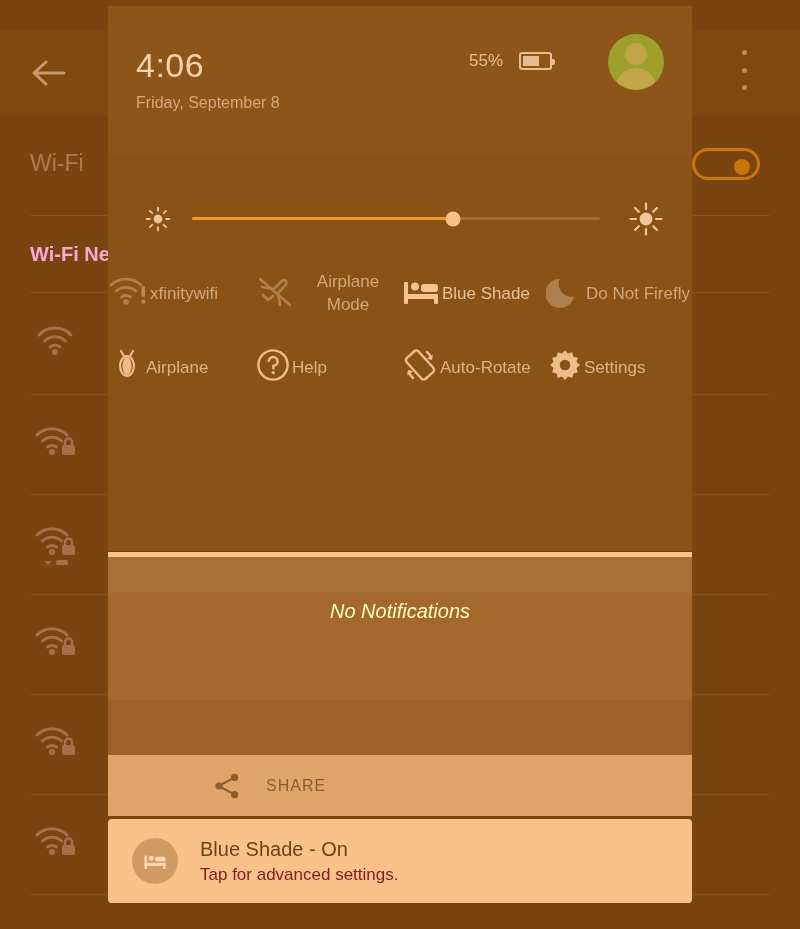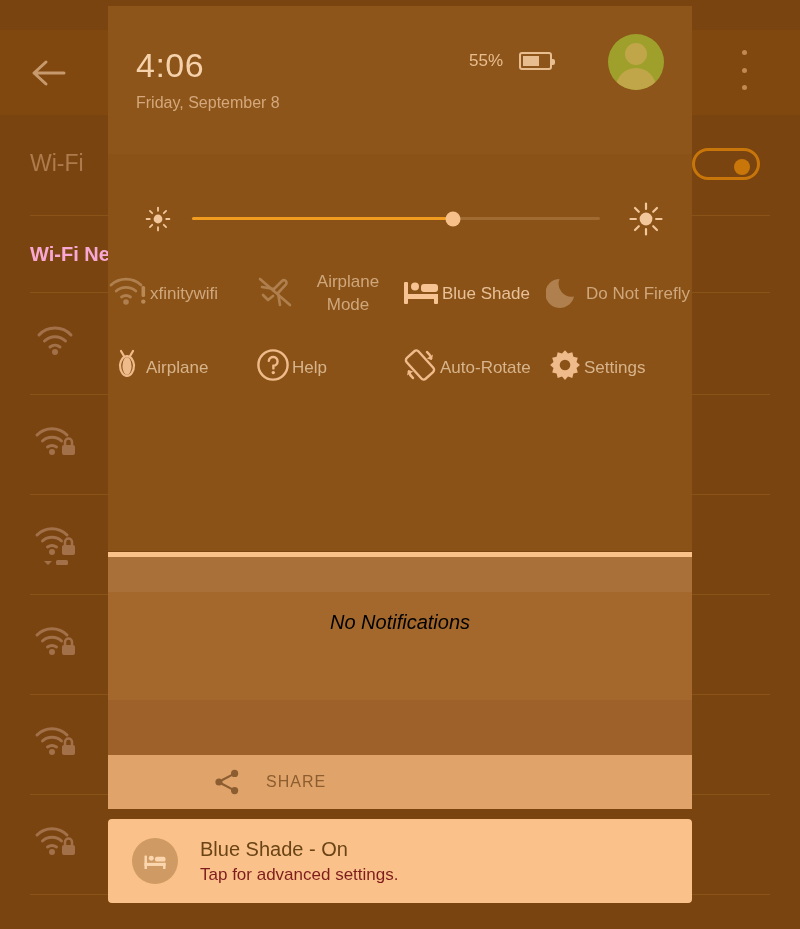--- a/index.html
+++ b/index.html
@@ -73,25 +73,25 @@
   .tile.on .ticon svg{opacity:1;}
   .tile-row.second{margin-top:26px;}
   .tile-row.second .tlabel{color:#d8b48b;}
 
   
   .shade{position:absolute;left:108px;top:552px;width:584px;height:203px;background:#a4682c;}
   .shade-divider{position:absolute;left:108px;top:552px;width:584px;height:5px;background:#fac288;}
   .shade-band{position:absolute;left:108px;top:557px;width:584px;height:35px;background:#a9703a;}
   .shade-empty{position:absolute;left:108px;top:592px;width:584px;height:163px;background:#a4682c;
     display:flex;align-items:flex-start;justify-content:center;}
-  .shade-empty span{margin-top:19px;font-size:20px;font-style:italic;color:#000000;}
+  .shade-empty span{margin-top:8px;font-size:20px;font-style:italic;color:#fef9c3;}
   .shade-mid{position:absolute;left:108px;top:700px;width:584px;height:55px;background:#9d6129;}
 
   
-  .sharebar{position:absolute;left:108px;top:755px;width:584px;height:54px;background:#e0a46a;
+  .sharebar{position:absolute;left:108px;top:755px;width:584px;height:61px;background:#e0a46a;
     display:flex;align-items:center;}
   .sharebar .sicon{margin-left:104px;width:30px;height:30px;}
   .sharebar .slabel{margin-left:24px;font-size:16px;letter-spacing:1px;color:#8c5d30;}
 
   
   .toast{position:absolute;left:108px;top:819px;width:584px;height:84px;background:#fac28a;
     border-radius:4px;display:flex;align-items:center;}
   .toast .tavatar{margin-left:24px;width:46px;height:46px;border-radius:50%;background:#cf9a63;
     display:flex;align-items:center;justify-content:center;flex:none;}
   .toast .ttext{margin-left:22px;}

